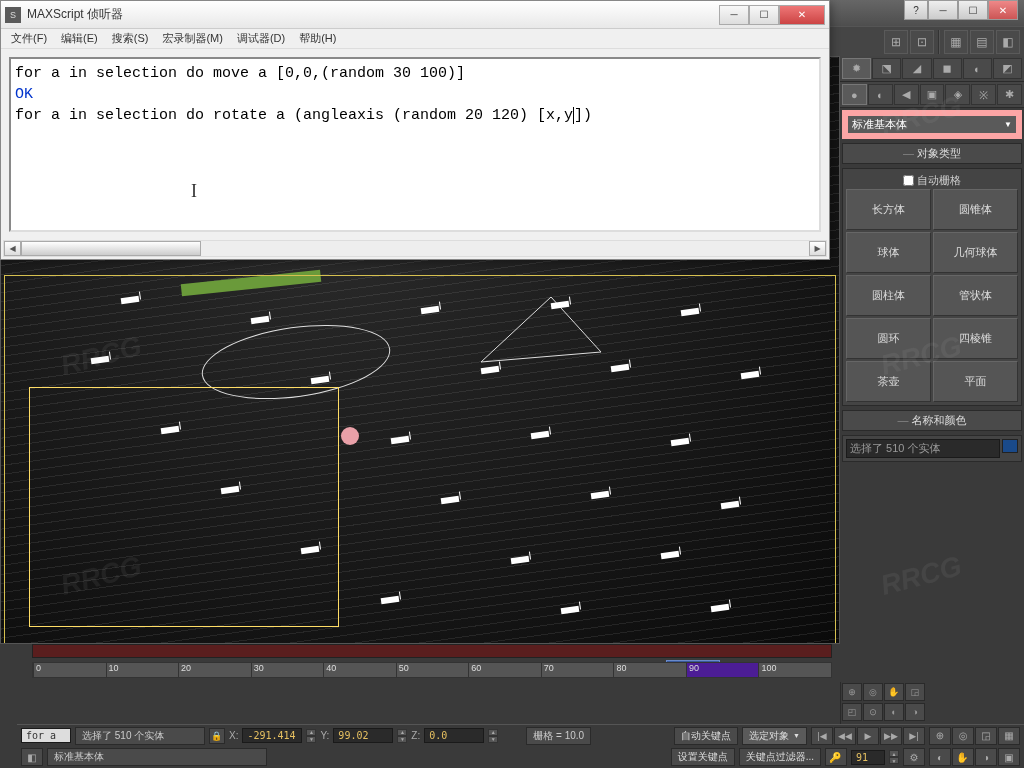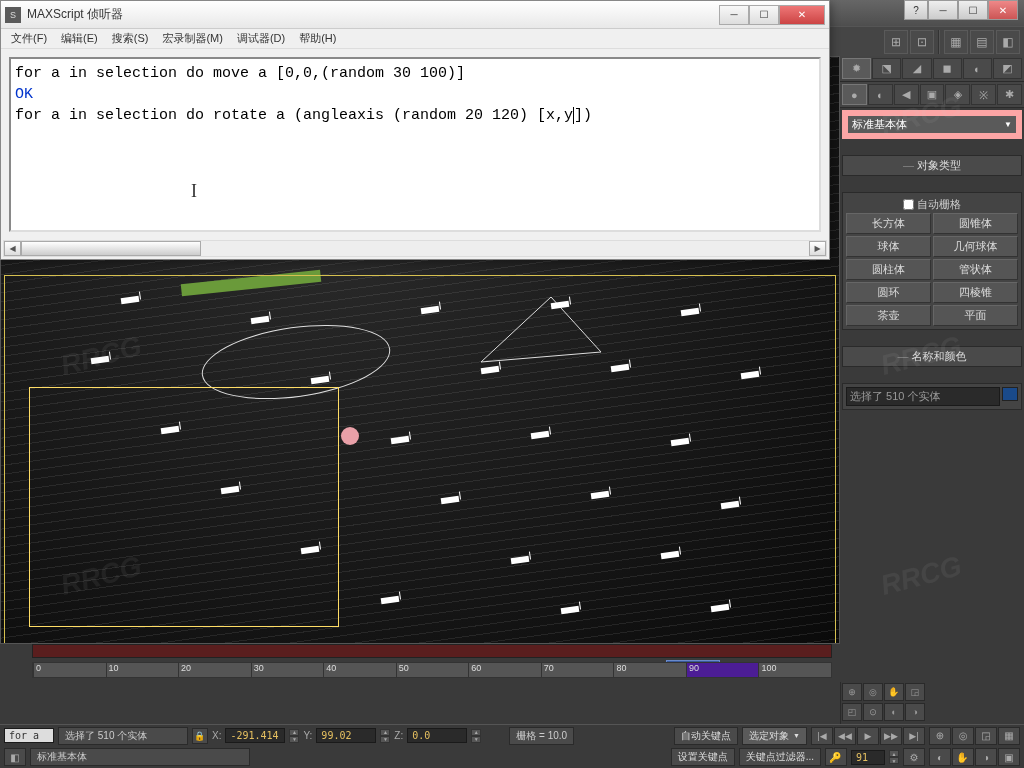--- a/index.html
+++ b/index.html
@@ -21,26 +21,26 @@
     
     .main-right-icons { position: absolute; top: 56px; right: 0; width: 184px; background: #3a3a3a; }
     .right-tab-row { display: flex; height: 26px; background: #444; border-bottom:1px solid #2a2a2a; padding:2px; gap:1px;}
     .right-tab { flex:1; background: #4a4a4a; border:1px solid #333; display:flex; align-items:center; justify-content:center; font-size:11px; color:#aaa; }
     .right-tab.active { background:#5a5a5a; border-color:#777; }
     
     .right-panel { padding: 2px; background: #3a3a3a; }
     .dropdown { width: 100%; background: #5a5a5a; color: #fff; border: 6px solid #fca5a5; padding: 1px 4px; font-size: 11px; display:flex; justify-content:space-between; align-items:center;}
     .dropdown::after { content: "▼"; font-size: 8px; }
     
-    .section-header { background: #4a4a4a; border: 1px solid #2a2a2a; color: #ddd; text-align: center; padding: 2px; font-size: 11px; margin: 16px 0; }
+    .section-header { background: #4a4a4a; border: 1px solid #2a2a2a; color: #ddd; text-align: center; padding: 2px; font-size: 11px; margin: 4px 0; }
     .section-body { background: #444; border: 1px solid #2a2a2a; padding: 3px; }
     .check-row { display:flex; align-items:center; justify-content:center; gap:3px; color:#ccc; font-size:11px; padding:1px;}
     .check-row input { width:11px; height:11px; }
     .btn-grid { display: grid; grid-template-columns: 1fr 1fr; gap: 2px; }
-    .panel-btn { background: #555; border: 1px solid #333; border-top-color:#666; border-left-color:#666; color: #ddd; text-align: center; padding: 2px 0; font-size: 11px; cursor: pointer; }
+    .panel-btn { background: #555; border: 1px solid #333; border-top-color:#666; border-left-color:#666; color: #ddd; text-align: center; padding: 12px 0; font-size: 11px; cursor: pointer; }
     
     .name-color-body { background:#444; border:1px solid #2a2a2a; padding:3px; display:flex; gap:2px;}
     .name-input { flex:1; background:#2a2a2a; border:1px solid #1a1a1a; color:#999; padding:1px 3px; font-size:11px;}
     .color-swatch { width:16px; height:14px; background:#1a4a8a; border:1px solid #222;}
     
     
     .listener-window { position: absolute; top: 0; left: 0; width: 830px; height: 260px; background: #f0f0f0; border: 1px solid #888; box-shadow: 2px 2px 8px rgba(0,0,0,0.3); z-index: 10; display: flex; flex-direction: column; }
     .listener-titlebar { height: 28px; background: linear-gradient(#fff, #e8e8e8); display: flex; align-items: center; border-bottom: 1px solid #ccc; padding: 0 4px; }
     .listener-icon { width: 16px; height: 16px; background: #5a5a5a; margin-right: 6px; display:inline-flex; align-items:center; justify-content:center; color:#ddd; font-size:9px;}
     .listener-title { flex: 1; color: #333; font-size: 12px; }
@@ -79,21 +79,21 @@
     .viewport-active-border { position:absolute; top:218px; left:3px; right:3px; height:380px; border:1px solid #d6c050; pointer-events:none;}
     
     
     .timeline { position: absolute; bottom: 86px; left: 0; right: 184px; height: 38px; background: #3a3a3a; }
     .track-bar { position:absolute; top:0; left:32px; right:8px; height:14px; background:#5a1e1e; border:1px solid #222;}
     .timeline-ruler { position:absolute; top:18px; left:32px; right:8px; height:16px; background: #555; border:1px solid #333; display:flex; color:#ddd; font-size:9px;}
     .tick { flex:1; border-left:1px solid #333; padding-left:2px; position:relative;}
     .frame-indicator { position:absolute; top:16px; right:120px; background:#3a5a9a; color:#fff; padding:1px 8px; font-size:10px; border:1px solid #6a8aca;}
     
     
-    .status-bar { position: absolute; bottom: 0; left: 0; right: 0; height: 44px; background: #3a3a3a; border-top: 1px solid #555; display: flex; flex-direction: column; }
+    .status-bar { position: absolute; bottom: 0; left: 17px; right: 0; height: 44px; background: #3a3a3a; border-top: 1px solid #555; display: flex; flex-direction: column; }
     .status-row { display: flex; align-items: center; height: 22px; padding: 0 4px; gap: 4px; }
     .mini-input { background: #2a2a2a; border: 1px solid #1a1a1a; color: #999; padding: 1px 4px; font-size: 10px; width: 50px; font-family: monospace;}
     .status-field { background: #4a4a4a; border: 1px solid #2a2a2a; color: #ccc; padding: 1px 6px; font-size: 10px; }
     .coord-label { color:#aaa; font-size:10px;}
     .coord-input { background:#2a2a2a; border:1px solid #1a1a1a; color:#e6c060; padding:1px 4px; font-size:10px; width:60px; font-family:monospace;}
     
     .status-btn-group { display:flex; gap:1px; margin-left:auto;}
     .status-btn { width:22px; height:18px; background:#4a4a4a; border:1px solid #2a2a2a; display:flex; align-items:center; justify-content:center; font-size:10px; color:#aaa;}
     
     .autokey-btn { background:#4a4a4a; border:1px solid #2a2a2a; color:#ddd; padding:1px 6px; font-size:10px;}

